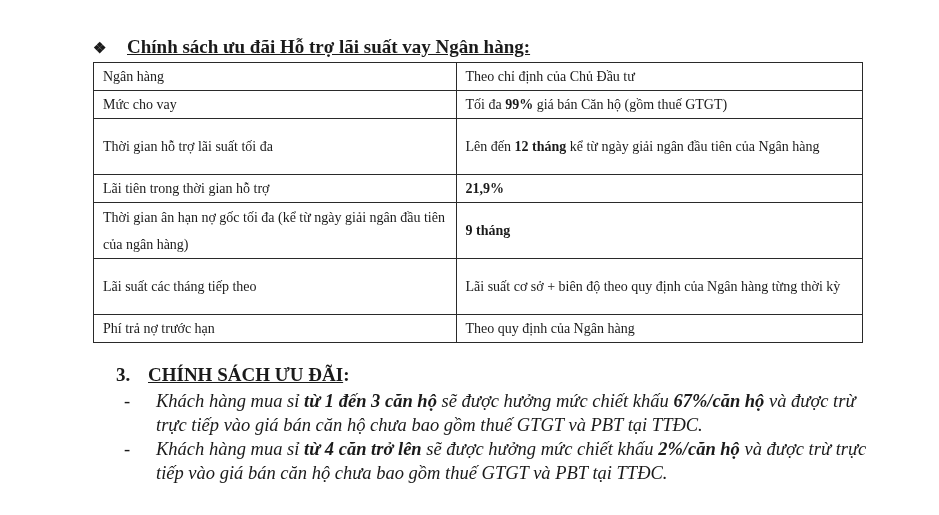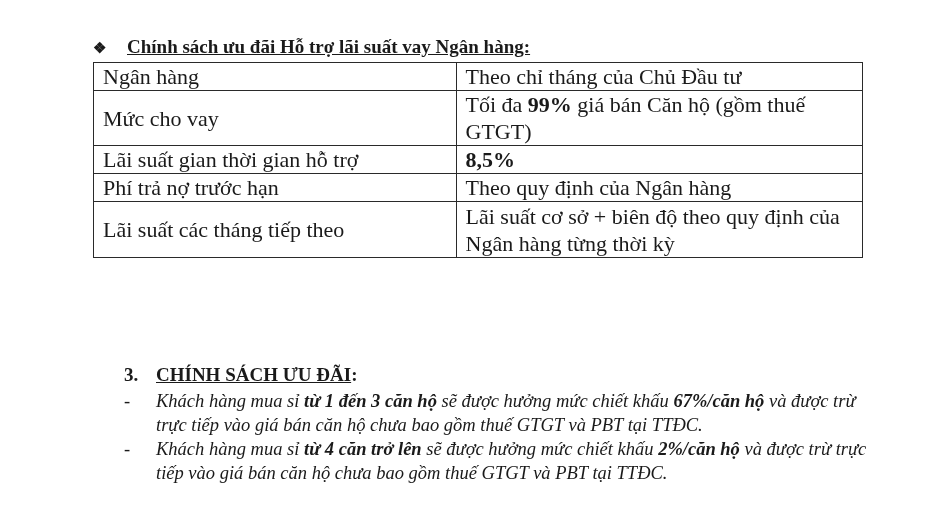--- a/index.html
+++ b/index.html
@@ -1,58 +1,66 @@
 <!DOCTYPE html>
 <html><head>
   <meta charset="utf-8">
   <style>
     html, body { margin: 0; padding: 0; background: #ffffff; }
     body { width: 939px; height: 515px; position: relative; overflow: hidden;
            font-family: "Liberation Serif", serif; color: #1a1a1a; }
     .heading { position: absolute; left: 93px; top: 36px; font-size: 19px; font-weight: bold; white-space: nowrap; text-decoration: underline; }
     .heading .bullet { display: inline-block; width: 34px; font-size: 15px; }
-    table.policy { position: absolute; left: 93px; top: 62px; width: 770px; border-collapse: collapse; font-size: 22px; }
+    table.policy { position: absolute; left: 93px; top: 62px; width: 770px; border-collapse: collapse; font-size: 14px; }
     table.policy td { border: 1.5px solid #2a2a2a; padding: 0 9px; vertical-align: middle; line-height: 27px; }
     table.policy td.c1 { width: 344px; }
     table.policy td.c2 { width: 388px; }
-    .section { position: absolute; left: 124px; top: 364px; font-size: 19px; font-weight: bold; white-space: nowrap; }
+    .section { position: absolute; left: 116px; top: 364px; font-size: 19px; font-weight: bold; white-space: nowrap; }
     .section .num { display: inline-block; width: 32px; }
     .section .title { text-decoration: underline; }
     .items { position: absolute; left: 124px; top: 389px; width: 760px; font-size: 18.5px; font-style: italic; line-height: 24px; }
     .item { position: relative; padding-left: 32px; }
     .item .dash { position: absolute; left: 0; top: 0; font-style: normal; }
   </style>
 </head>
 <body>
 
 <div class="heading">
   <span class="bullet">❖</span><span>Chính sách ưu đãi Hỗ trợ lãi suất vay Ngân hàng:</span>
 </div>
 
 <table class="policy">
   <tbody>
     <tr style="height:27px">
       <td class="c1">Ngân hàng</td>
-      <td class="c2"><span>Theo chỉ tháng của Chủ Đầu tư</span></td>
+      <td class="c2"><span>Theo chỉ định của Chủ Đầu tư</span></td>
     </tr>
     <tr style="height:27px">
       <td class="c1">Mức cho vay</td>
       <td class="c2"><span>Tối đa </span><b>99%</b><span> giá bán Căn hộ (gồm thuế GTGT)</span></td>
     </tr>
+    <tr style="height:56px">
+      <td class="c1">Thời gian hỗ trợ lãi suất tối đa</td>
+      <td class="c2"><span>Lên đến </span><b>12 tháng</b><span> kể từ ngày giải ngân đầu tiên của Ngân hàng</span></td>
+    </tr>
     <tr style="height:27px">
-      <td class="c1">Lãi suất gian thời gian hỗ trợ</td>
-      <td class="c2"><b>8,5%</b></td>
+      <td class="c1">Lãi tiên trong thời gian hỗ trợ</td>
+      <td class="c2"><b>21,9%</b></td>
+    </tr>
+    <tr style="height:56px">
+      <td class="c1">Thời gian ân hạn nợ gốc tối đa (kể từ ngày giải ngân đầu tiên của ngân hàng)</td>
+      <td class="c2"><b>9 tháng</b></td>
+    </tr>
+    <tr style="height:56px">
+      <td class="c1">Lãi suất các tháng tiếp theo</td>
+      <td class="c2"><span>Lãi suất cơ sở + biên độ theo quy định của Ngân hàng từng thời kỳ</span></td>
     </tr>
     <tr style="height:27px">
       <td class="c1">Phí trả nợ trước hạn</td>
       <td class="c2"><span>Theo quy định của Ngân hàng</span></td>
-    </tr>
-    <tr style="height:56px">
-      <td class="c1">Lãi suất các tháng tiếp theo</td>
-      <td class="c2"><span>Lãi suất cơ sở + biên độ theo quy định của Ngân hàng từng thời kỳ</span></td>
     </tr>
   </tbody>
 </table>
 
 <div class="section">
   <span class="num">3.</span><span class="title">CHÍNH SÁCH ƯU ĐÃI</span><span>:</span>
 </div>
 
 <div class="items">
   <div class="item">

